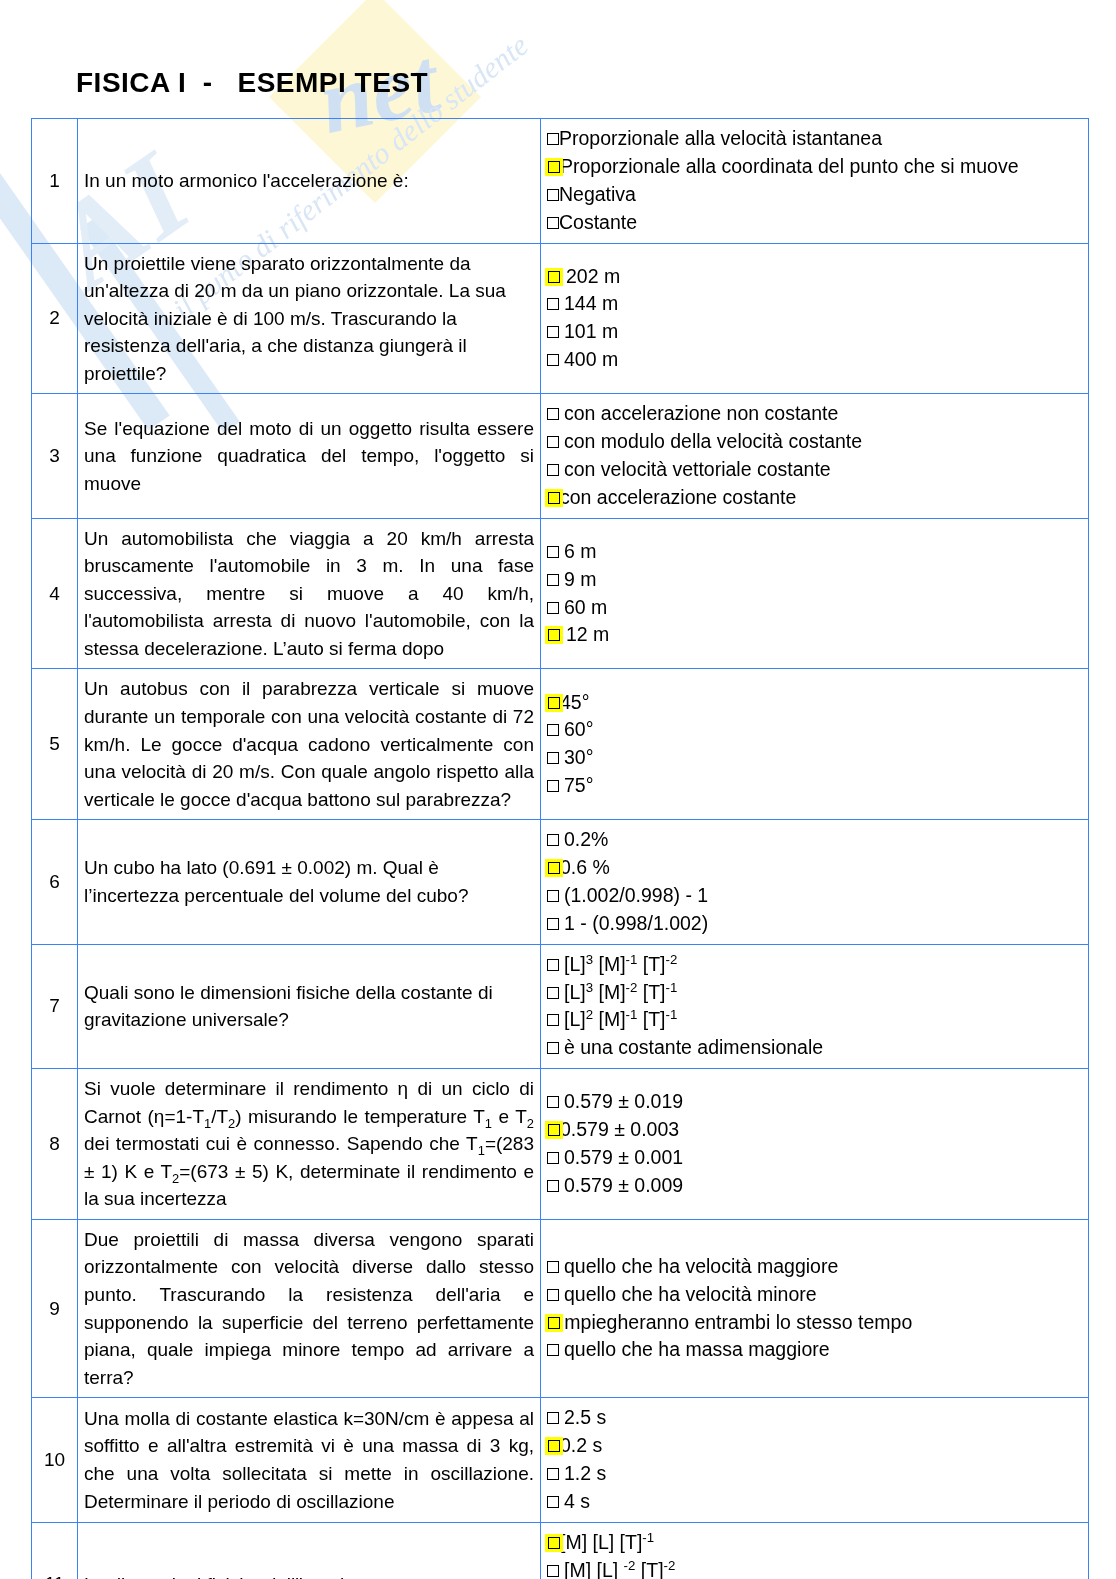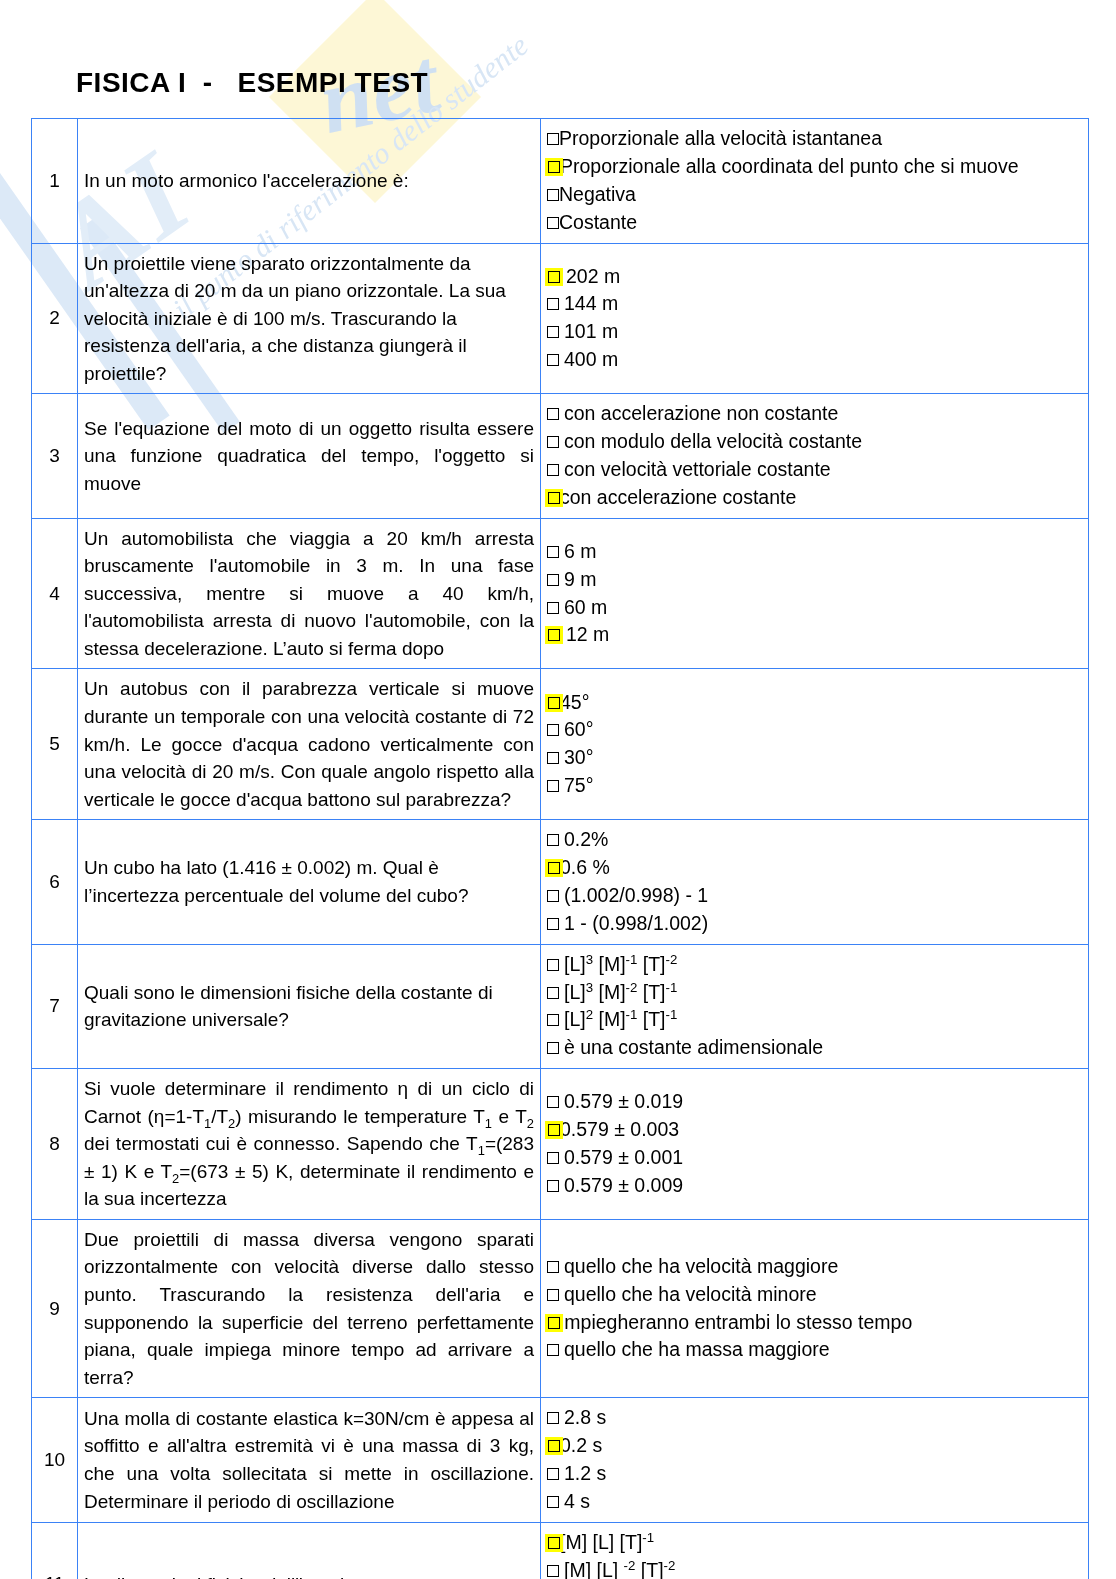--- a/index.html
+++ b/index.html
@@ -200,21 +200,21 @@
           <td class="qtext just" style="width: 650px; margin-left: 45px;">Un autobus con il parabrezza verticale si muove durante un temporale con una velocità costante di 72 km/h. Le gocce d'acqua cadono verticalmente con una velocità di 20 m/s. Con quale angolo rispetto alla verticale le gocce d'acqua battono sul parabrezza?</td>
           <td class="opts">
             <span class="opt hl nosp"><span class="box"></span><span>45°</span></span>
             <span class="opt"><span class="box"></span><span>60°</span></span>
             <span class="opt"><span class="box"></span><span>30°</span></span>
             <span class="opt"><span class="box"></span><span>75°</span></span>
           </td>
         </tr>
         <tr style="height: 112px;">
           <td class="num">6</td>
-          <td class="qtext" style="width: 480px;">Un cubo ha lato (1.416 ± 0.002) m. Qual è l’incertezza percentuale del volume del cubo?</td>
+          <td class="qtext" style="width: 480px;">Un cubo ha lato (0.691 ± 0.002) m. Qual è l’incertezza percentuale del volume del cubo?</td>
           <td class="opts">
             <span class="opt"><span class="box"></span><span>0.2%</span></span>
             <span class="opt hl nosp"><span class="box"></span><span>0.6 %</span></span>
             <span class="opt"><span class="box"></span><span>(1.002/0.998) - 1</span></span>
             <span class="opt"><span class="box"></span><span>1 - (0.998/1.002)</span></span>
           </td>
         </tr>
         <tr style="height: 108px;">
           <td class="num">7</td>
           <td class="qtext" style="width: 480px;">Quali sono le dimensioni fisiche della costante di gravitazione universale?</td>
@@ -242,21 +242,21 @@
             <span class="opt"><span class="box"></span><span>quello che ha velocità maggiore</span></span>
             <span class="opt"><span class="box"></span><span>quello che ha velocità minore</span></span>
             <span class="opt hl nosp"><span class="box"></span><span>impiegheranno entrambi lo stesso tempo</span></span>
             <span class="opt"><span class="box"></span><span>quello che ha massa maggiore</span></span>
           </td>
         </tr>
         <tr style="height: 124px;">
           <td class="num">10</td>
           <td class="qtext just" style="width: 480px;">Una molla di costante elastica k=30N/cm è appesa al soffitto e all'altra estremità vi è una massa di 3 kg, che una volta sollecitata si mette in oscillazione. Determinare il periodo di oscillazione</td>
           <td class="opts">
-            <span class="opt"><span class="box"></span><span>2.8 s</span></span>
+            <span class="opt"><span class="box"></span><span>2.5 s</span></span>
             <span class="opt hl nosp"><span class="box"></span><span>0.2 s</span></span>
             <span class="opt"><span class="box"></span><span>1.2 s</span></span>
             <span class="opt"><span class="box"></span><span>4 s</span></span>
           </td>
         </tr>
         <tr style="height: 112px;">
           <td class="num">11</td>
           <td class="qtext" style="width: 480px;">Le dimensioni fisiche dell'impulso sono</td>
           <td class="opts">
             <span class="opt hl nosp"><span class="box"></span><span>[M] [L] [T]<sup>-1</sup></span></span>

